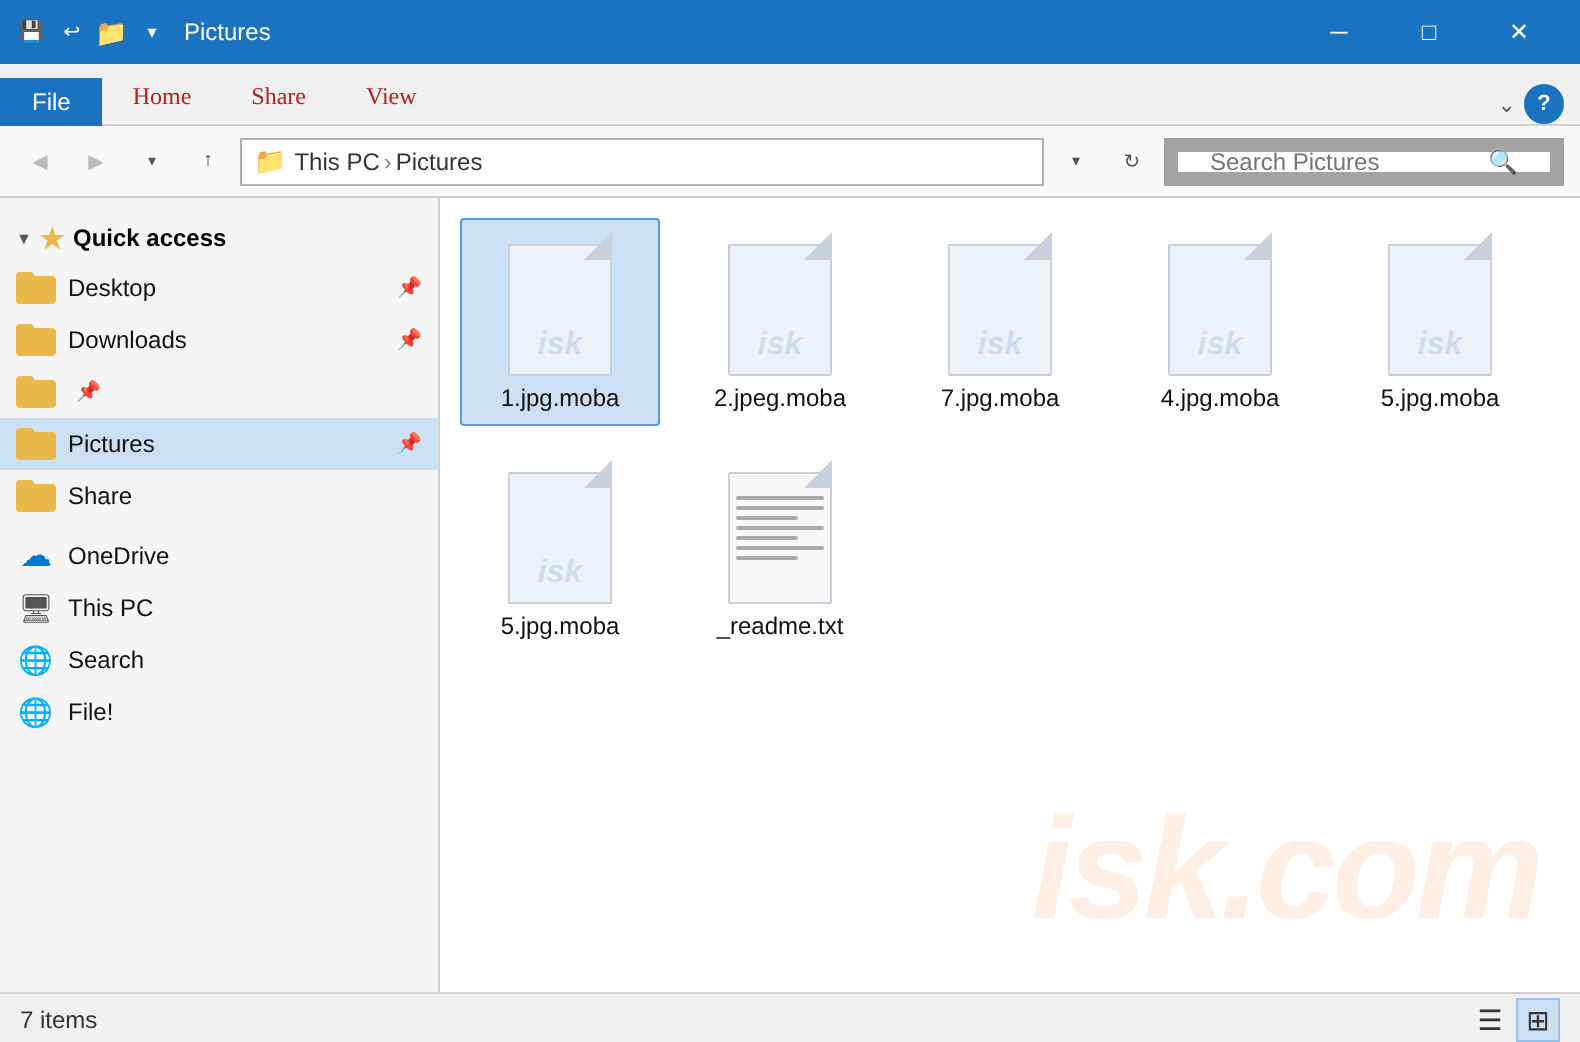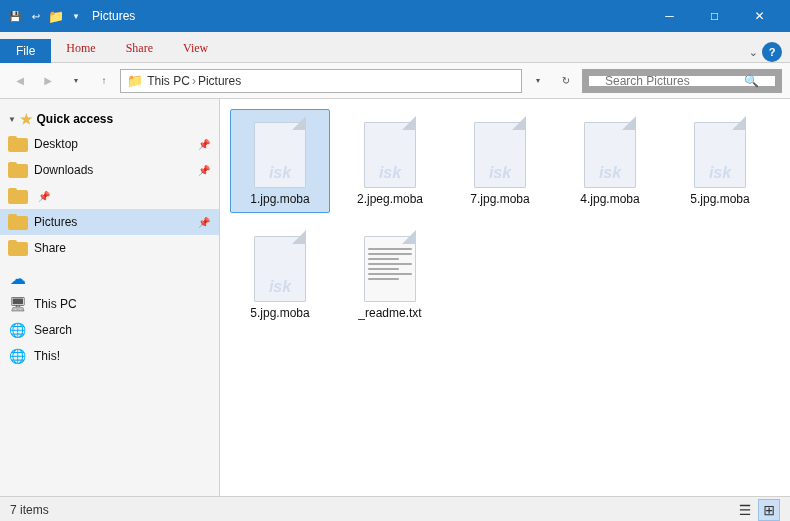--- a/index.html
+++ b/index.html
@@ -436,45 +436,47 @@
         <div class="folder-icon"></div>
       </div>
       <span class="sidebar-item-label">Share</span>
     </div>
 
 
     <div class="sidebar-item" style="margin-top:4px;">
       <div class="sidebar-item-icon">
         <span style="font-size:16px; color:#0078d7;">☁</span>
       </div>
+      <span class="sidebar-item-label">OneDrive</span>
     </div>
 
     <div class="sidebar-item">
       <div class="sidebar-item-icon">
         <span style="font-size:14px; color:#555;">🖥</span>
       </div>
       <span class="sidebar-item-label">This PC</span>
     </div>
 
     <div class="sidebar-item">
       <div class="sidebar-item-icon">
         <span style="font-size:14px; color:#0078d7;">🌐</span>
       </div>
       <span class="sidebar-item-label">Search</span>
     </div>
 
     <div class="sidebar-item">
       <div class="sidebar-item-icon">
         <span style="font-size:14px; color:#0078d7;">🌐</span>
       </div>
-      <span class="sidebar-item-label">This!</span>
+      <span class="sidebar-item-label">File!</span>
     </div>
   </div>
 
   <div class="content-area">
+    <div class="watermark">isk.com</div>
 
     <div class="file-grid">
 
       <div class="file-item selected">
         <div class="doc-icon">
           <div class="doc-body"></div>
           <div class="doc-fold-tri"></div>
           <div class="doc-watermark" style="font-size:16px; color:rgba(180,200,230,0.5); font-style:italic;">isk</div>
         </div>
         <span class="file-name">1.jpg.moba</span>

